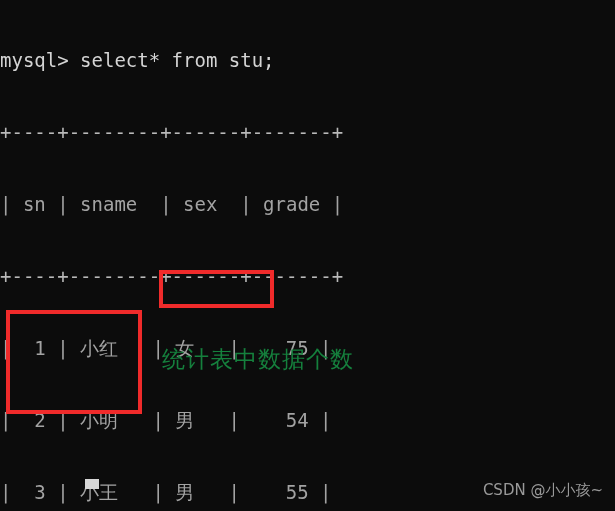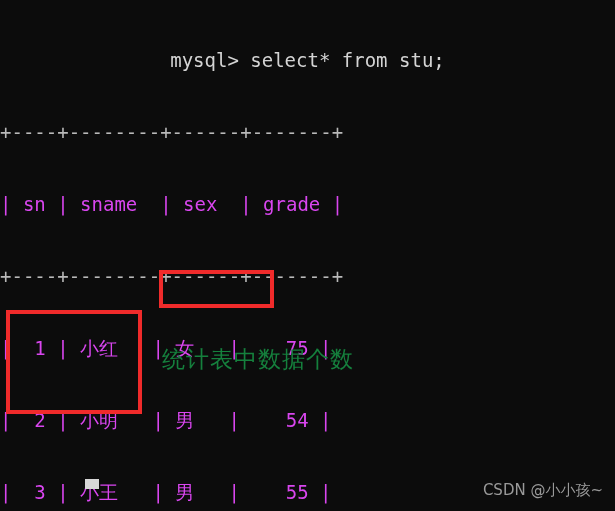--- a/index.html
+++ b/index.html
@@ -26,24 +26,24 @@
     line-height: 24px;
     letter-spacing: 0px;
     white-space: pre;
   }
   .line {
     height: 24px;
     white-space: pre;
     font-family: "DejaVu Sans Mono", "Liberation Mono", monospace;
     font-size: 19px;
     line-height: 24px;
-    color: #d946ef;
+    color: #a3a3a3;
   }
   .rule { color: #b9b9b9; }
-  .prompt-line { color: #d4d4d4; text-align: center; }
+  .prompt-line { color: #d4d4d4; }
 
   
   .redbox {
     position: absolute;
     border: 4px solid #f02b2b;
     box-sizing: border-box;
     pointer-events: none;
   }
   #box-count-query {
     left: 159px;

